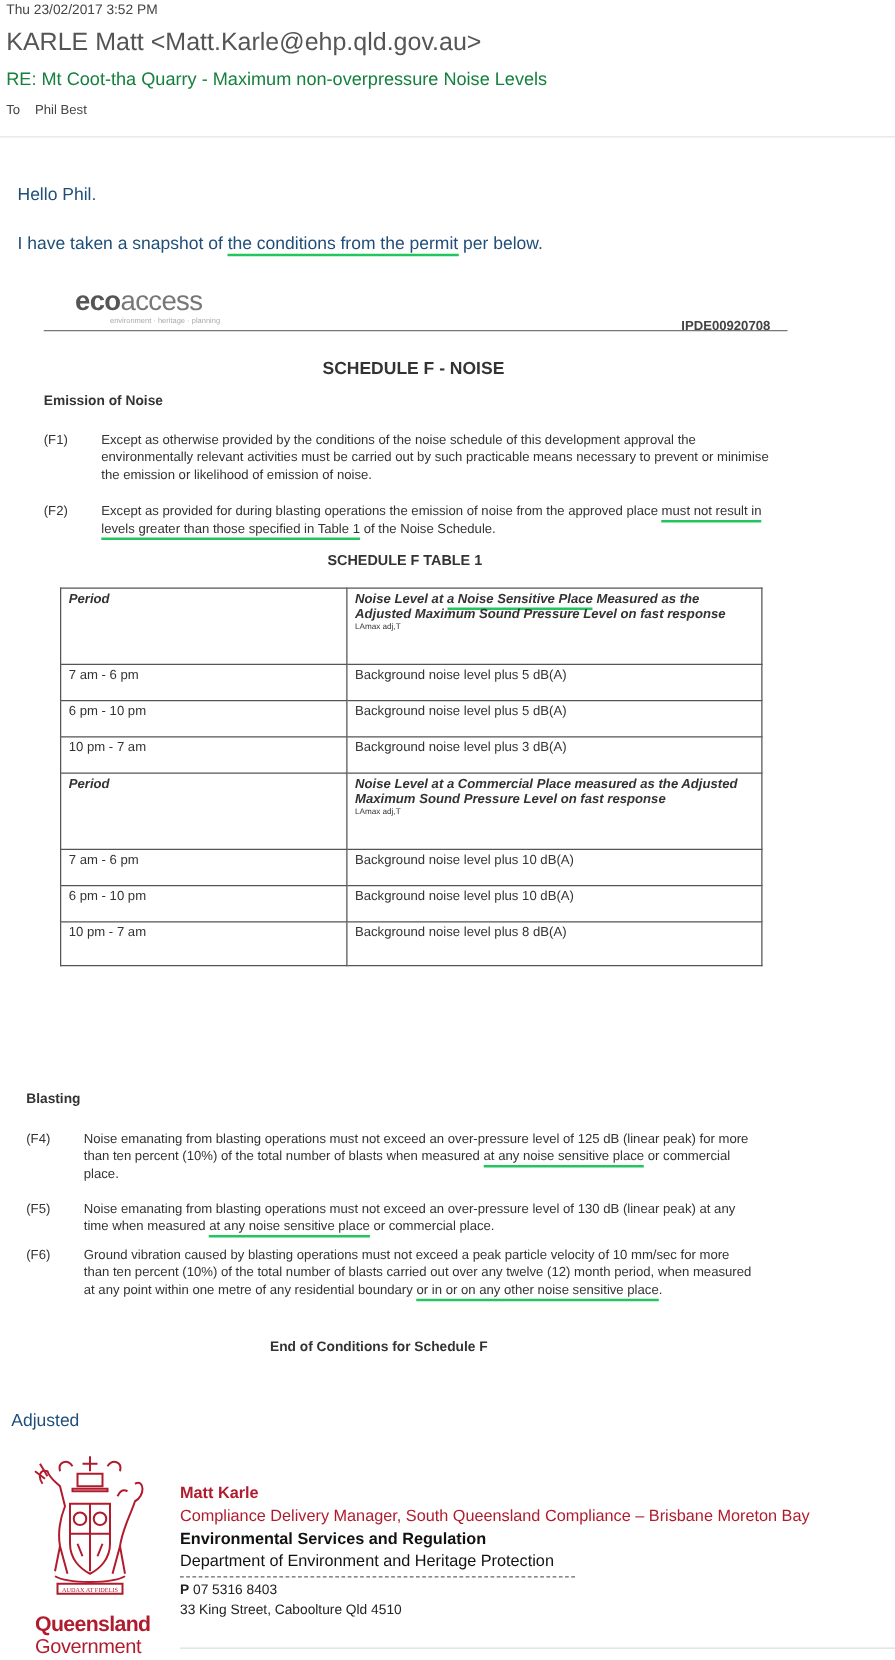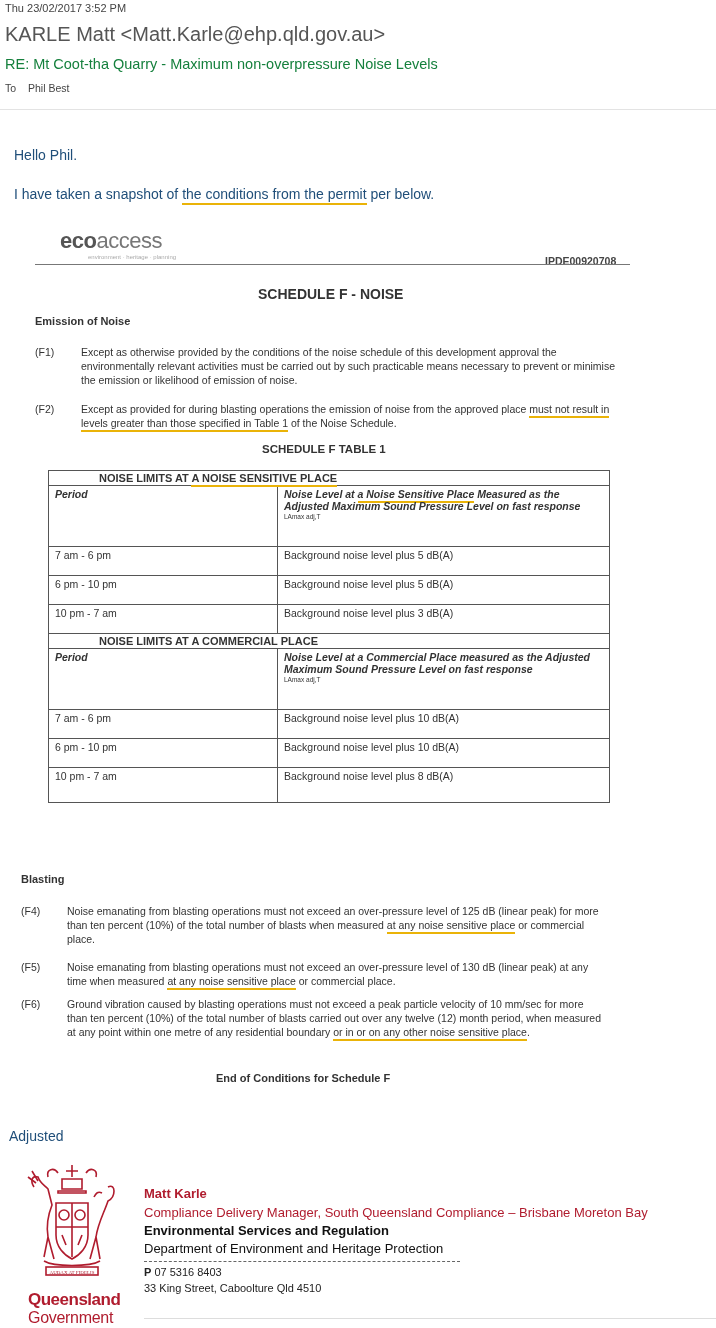--- a/index.html
+++ b/index.html
@@ -6,21 +6,21 @@
   body { width:716px; height:1328px; overflow:hidden; position:relative; font-family:"Liberation Sans", sans-serif; color:#222; }
   .abs { position:absolute; }
   .hdr-date { left:5px; top:2px; font-size:11px; color:#444; }
   .hdr-from { left:5px; top:23px; font-size:20px; color:#555; font-weight:normal; }
   .hdr-subj { left:5px; top:56px; font-size:14.5px; color:#15803d; }
   .hdr-to { left:5px; top:82px; font-size:10.5px; color:#444; }
   .hdr-to .to-lbl { display:inline-block; width:23px; }
   .hdr-sep { left:0; top:109px; width:716px; height:1px; background:#e3e3e3; }
   .greet { left:14px; top:147px; font-size:14px; color:#1f4e79; }
   .intro { left:14px; top:186px; font-size:14px; color:#1f4e79; }
-  .ul-red { border-bottom:2px solid #eab308; padding-bottom:1px; }
+  .ul-red { border-bottom:2px solid #22c55e; padding-bottom:1px; }
 
   
   .scan { left:0; top:220px; width:716px; height:880px; color:#333; font-family:"Liberation Sans", sans-serif; }
   .eco { left:60px; top:8px; font-size:22px; color:#777; letter-spacing:-0.5px; }
   .eco b { color:#555; font-weight:bold; }
   .eco-tag { left:88px; top:34px; font-size:6px; color:#aaa; }
   .permit-id { left:545px; top:35px; font-size:10.5px; font-weight:bold; color:#444; }
   .eco-rule { left:35px; top:44px; width:595px; height:1px; background:#777; }
   .sched-title { left:258px; top:66px; font-size:14px; font-weight:bold; color:#333; }
   .sec-h { font-size:11px; font-weight:bold; color:#333; }
@@ -90,42 +90,36 @@
   </div>
 
   <div class="abs tbl-title">SCHEDULE F TABLE 1</div>
 
   <table class="ntable" style="left:48px; top:250px;">
     <colgroup>
         <col style="width:229px">
         <col>
       </colgroup>
     <tbody>
-        <tr class="band">
-      <td colspan="2"><span class="pad"></span><span>NOISE LIMITS AT </span><span class="ul-red">A NOISE SENSITIVE PLACE</span></td>
-    </tr>
     <tr class="colh">
       <td>Period</td>
       <td style="height:56px;"><span>Noise Level at </span><span class="ul-red">a Noise Sensitive Place</span><span> Measured as the Adjusted Maximum Sound Pressure Level  on fast response</span><span class="sub">LAmax adj,T</span></td>
     </tr>
     <tr class="row">
           <td>7 am - 6 pm</td>
           <td>Background noise level plus 5 dB(A)</td>
         </tr>
     <tr class="row">
           <td>6 pm - 10 pm</td>
           <td>Background noise level plus 5 dB(A)</td>
         </tr>
     <tr class="row">
           <td>10 pm - 7 am</td>
           <td>Background noise level plus 3 dB(A)</td>
         </tr>
-    <tr class="band">
-      <td colspan="2"><span class="pad"></span><span>NOISE LIMITS AT A COMMERCIAL PLACE</span></td>
-    </tr>
     <tr class="colh">
       <td>Period</td>
       <td style="height:56px;"><span>Noise Level at a Commercial Place measured as the Adjusted Maximum Sound Pressure Level on fast response</span><span class="sub">LAmax adj,T</span></td>
     </tr>
     <tr class="row">
           <td>7 am - 6 pm</td>
           <td>Background noise level plus 10 dB(A)</td>
         </tr>
     <tr class="row">
           <td>6 pm - 10 pm</td>

